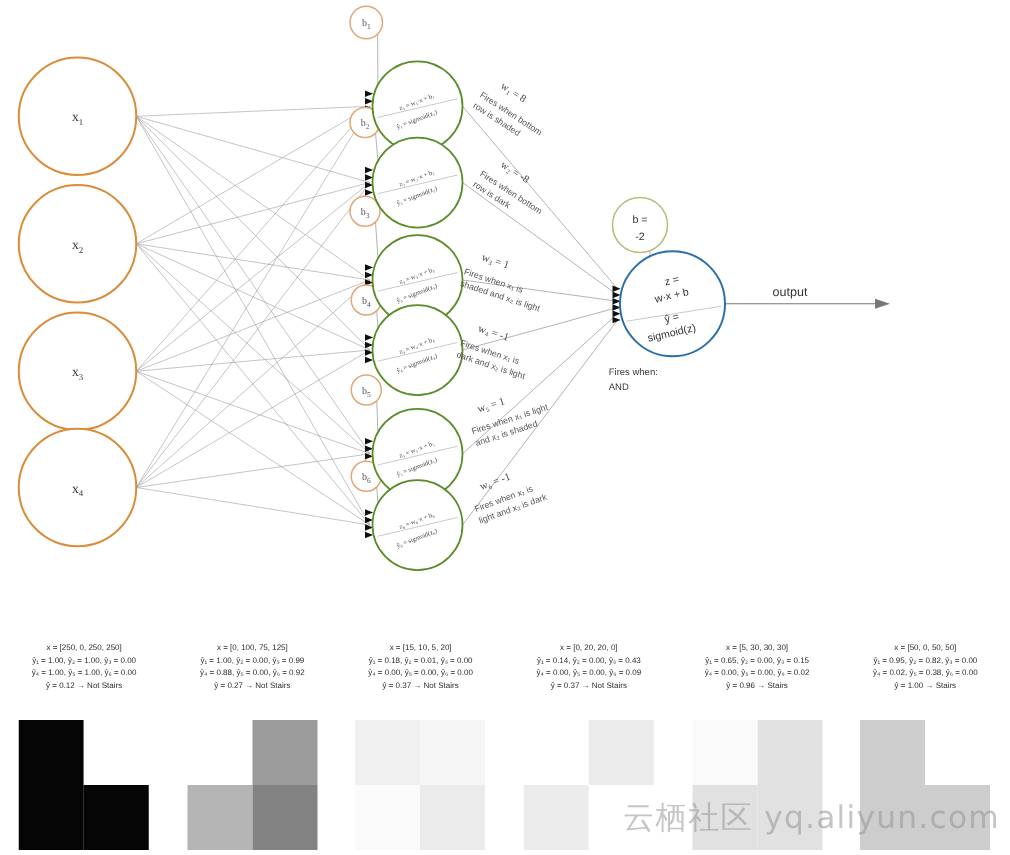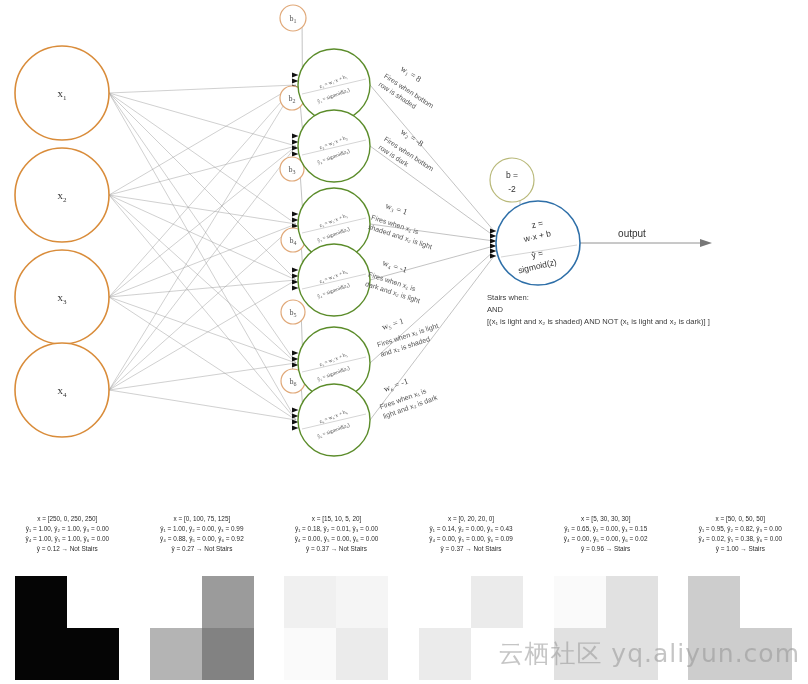--- a/index.html
+++ b/index.html
@@ -260,23 +260,22 @@
         <line x1="501" y1="257" x2="577" y2="245" stroke="#aaa" stroke-width="0.5"></line>
         <text x="538" y="227" text-anchor="middle" class="out-eq" transform="rotate(-13 538 227)">z =</text>
         <text x="538" y="239" text-anchor="middle" class="out-eq" transform="rotate(-13 538 239)">w·x + b</text>
         <text x="538" y="257" text-anchor="middle" class="out-eq" transform="rotate(-13 538 257)">ŷ =</text>
         <text x="538" y="269" text-anchor="middle" class="out-eq" transform="rotate(-13 538 269)">sigmoid(z)</text>
       </g>
       <text x="632" y="237" text-anchor="middle" class="output-text">output</text>
     </svg>
 
   <div id="logic-block">
-    <div>Stairs when:</div>
+    <div>Fires when:</div>
     <div>AND</div>
-    <div>[(x₁ is light and x₂ is shaded) AND NOT (x₁ is light and x₂ is dark)] ]</div>
   </div>
 </div>
 
 <div id="panels">
     <div class="panel">
       <div class="panel-text">
         <div>x = [250, 0, 250, 250]</div>
         <div>ŷ₁ = 1.00,  ŷ₂ = 1.00,  ŷ₃ = 0.00</div>
         <div>ŷ₄ = 1.00,  ŷ₅ = 1.00,  ŷ₆ = 0.00</div>
         <div>ŷ = 0.12 → Not Stairs</div>

